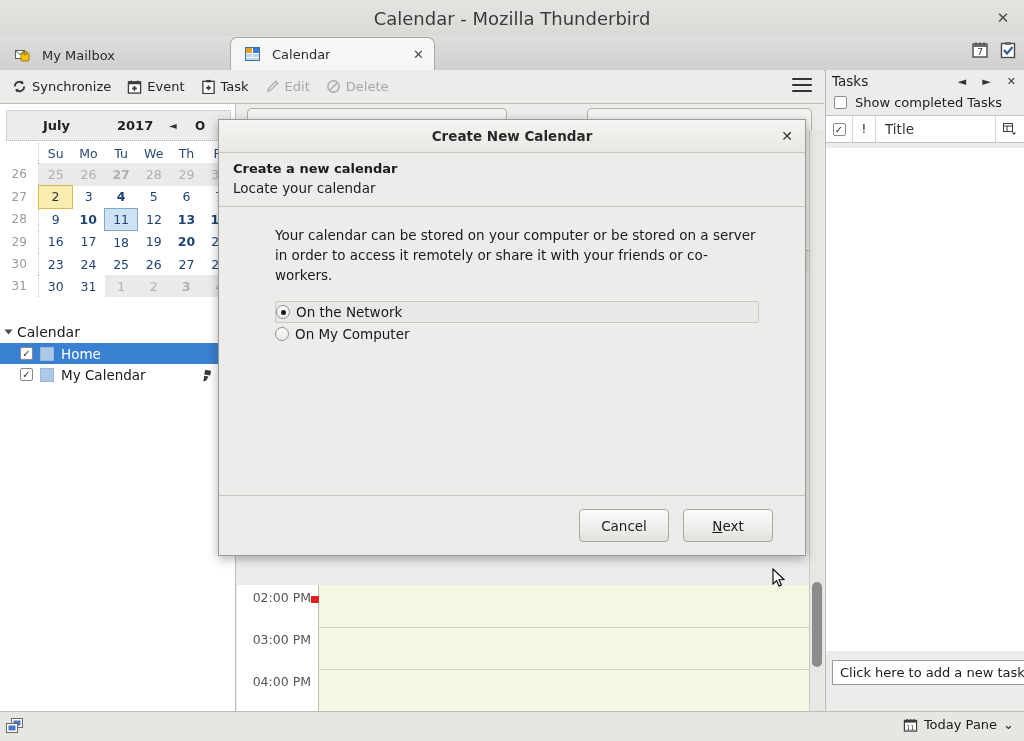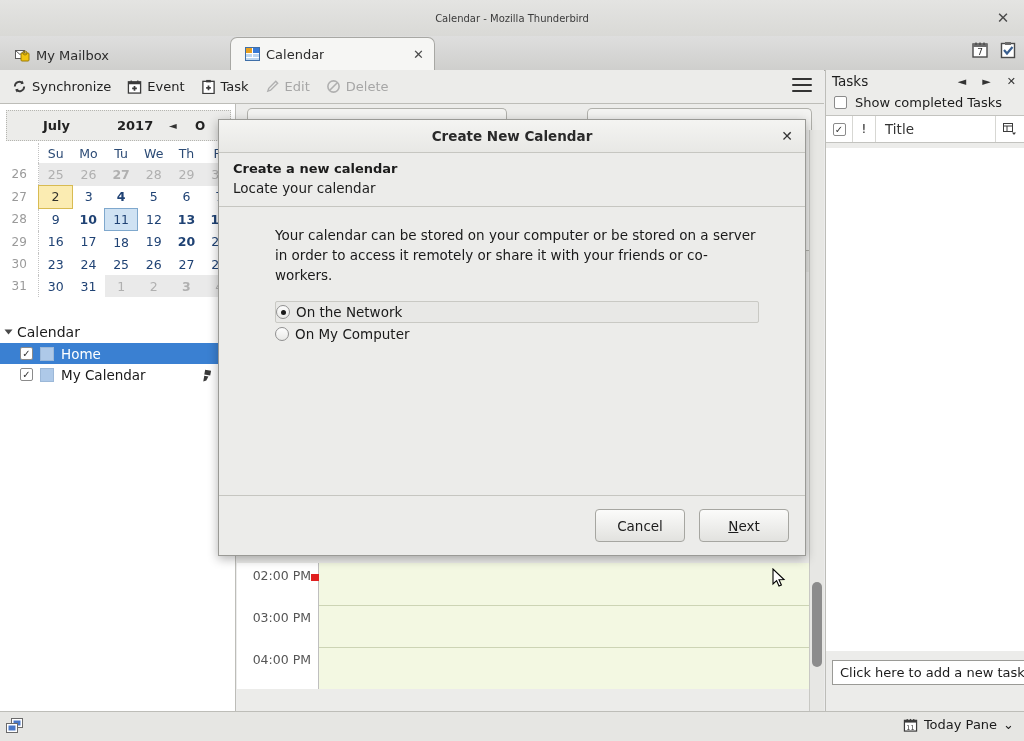--- a/index.html
+++ b/index.html
@@ -11,36 +11,36 @@
   }
   .app{position:absolute;inset:0;background:#ececec;}
 
   
   .titlebar{
     position:absolute;left:0;top:0;width:1024px;height:36px;
     background:linear-gradient(#e4e4e2,#d9d9d6);
     border-bottom:1px solid #b7b7b3;
     display:flex;align-items:center;justify-content:center;
   }
-  .titlebar .ttl{font-size:10px;color:#3b3b3b;}
+  .titlebar .ttl{font-size:18px;color:#3b3b3b;}
   .titlebar .win-close{
     position:absolute;right:10px;top:50%;transform:translateY(-50%);
     width:22px;height:22px;display:flex;align-items:center;justify-content:center;
     font-size:15px;color:#4a4a4a;cursor:pointer;
   }
 
   
   .tabbar{
     position:absolute;left:0;top:36px;width:1024px;height:34px;
     background:linear-gradient(#dedede,#cfcfcd);
     border-bottom:1px solid #a8a8a4;
     display:flex;align-items:flex-end;
   }
   .tab{
-    height:30px;display:flex;align-items:center;gap:6px;
+    height:30px;display:flex;align-items:center;gap:12px;
     padding:0 14px;font-size:13px;color:#2c2c2c;cursor:default;
     border-left:1px solid transparent;border-right:1px solid transparent;
     position:relative;
   }
   .tab.t-mailbox{width:200px;}
   .tab.t-calendar{
     width:175px;background:#f6f6f4;border:1px solid #a8a8a4;border-bottom:none;
     border-top-left-radius:7px;border-top-right-radius:7px;height:32px;
   }
   .tab .tlabel{white-space:nowrap;overflow:hidden;}
@@ -94,21 +94,21 @@
   .swatch{width:14px;height:14px;background:#aec9e8;border:1px solid #9cb8d8;box-sizing:border-box;}
   .pluga{position:absolute;right:20px;font-size:13px;transform:rotate(-35deg);}
 
   
   .calview{position:absolute;left:237px;top:104px;width:587px;height:607px;background:#ececea;overflow:hidden;}
   .viewtabs{position:absolute;left:0;top:0;width:587px;height:26px;background:#ececea;}
   .vtab{position:absolute;top:4px;height:22px;background:#f3f3f1;border:1px solid #b0b0ab;border-bottom:none;border-top-left-radius:5px;border-top-right-radius:5px;box-sizing:border-box;}
   .vtab.v1{left:10px;width:260px;}
   .vtab.v2{left:350px;width:225px;}
   .vtab.v3{left:552px;width:70px;font-size:12.5px;color:#222;display:flex;align-items:center;justify-content:center;top:146px;background:#e3e3e0;}
-  .daygrid{position:absolute;left:0;top:459px;width:651px;height:126px;padding-left:30px;}
+  .daygrid{position:absolute;left:0;top:481px;width:651px;height:126px;padding-left:30px;}
   .hourcol{position:absolute;left:0;top:0;width:81px;height:126px;background:#fff;border-right:1px solid #bfbfbf;}
   .hourlbl{position:absolute;right:7px;font-size:12.5px;color:#555;}
   .daybody{position:absolute;left:81px;top:0;width:492px;height:126px;background:#f3f8e2;}
   .hline{position:absolute;left:0;width:492px;height:1px;background:#ccd4b4;}
   .nowmark{position:absolute;left:74px;top:11px;width:8px;height:7px;background:#e02020;}
   .vscroll{position:absolute;right:0;top:26px;width:14px;height:581px;background:#e7e7e4;border-left:1px solid #c8c8c4;}
   .vthumb{position:absolute;left:2px;top:452px;width:10px;height:85px;background:#8c8c8c;border-radius:5px;}
   .leftedge{position:absolute;left:0;top:26px;width:9px;height:581px;background:#ececea;}
 
   
@@ -144,21 +144,21 @@
   .dlg-hdr .h1{font-size:13px;font-weight:700;color:#1c1c1c;}
   .dlg-hdr .h2{font-size:13.5px;color:#1c1c1c;margin-top:4px;}
   .dlg-body{padding:18px 42px 0 56px;height:314px;box-sizing:border-box;}
   .dlg-body p{margin:0;font-size:13.5px;line-height:20px;color:#1a1a1a;}
   .radios{margin-top:16px;}
   .radio-row{display:flex;align-items:center;gap:6px;height:22px;font-size:13.5px;color:#1a1a1a;}
   .radio-row.focused{background:#e8e8e6;border:1px solid #c9c9c4;border-radius:2px;padding-right:4px;width:484px;box-sizing:border-box;}
   .rdo{width:14px;height:14px;border-radius:50%;border:1px solid #909090;background:linear-gradient(#fdfdfd,#e9e9e7);display:flex;align-items:center;justify-content:center;box-sizing:border-box;flex:0 0 auto;}
   .rdo .dot{width:5px;height:5px;border-radius:50%;background:#1a1a1a;display:none;}
   .rdo.on .dot{display:block;}
-  .dlg-foot{position:absolute;left:0;bottom:0;width:586px;height:60px;border-top:1px solid #c6c6c1;background:#ececea;display:flex;align-items:center;justify-content:flex-end;gap:14px;padding-right:16px;box-sizing:border-box;}
+  .dlg-foot{position:absolute;left:0;bottom:0;width:586px;height:60px;border-top:1px solid #c6c6c1;background:#ececea;display:flex;align-items:center;justify-content:flex-end;gap:14px;padding-right:32px;box-sizing:border-box;}
   .btn{min-width:88px;height:31px;background:linear-gradient(#fbfbfa,#e2e2df);border:1px solid #a6a6a1;border-radius:4px;font-size:13.5px;color:#1c1c1c;display:flex;align-items:center;justify-content:center;cursor:pointer;}
   .btn u{text-decoration:underline;}
   .cursor{position:absolute;left:772px;top:568px;width:14px;height:20px;pointer-events:none;}
 </style>
 </head>
 <body>
 
 <div class="app">
 
   <div class="titlebar">

